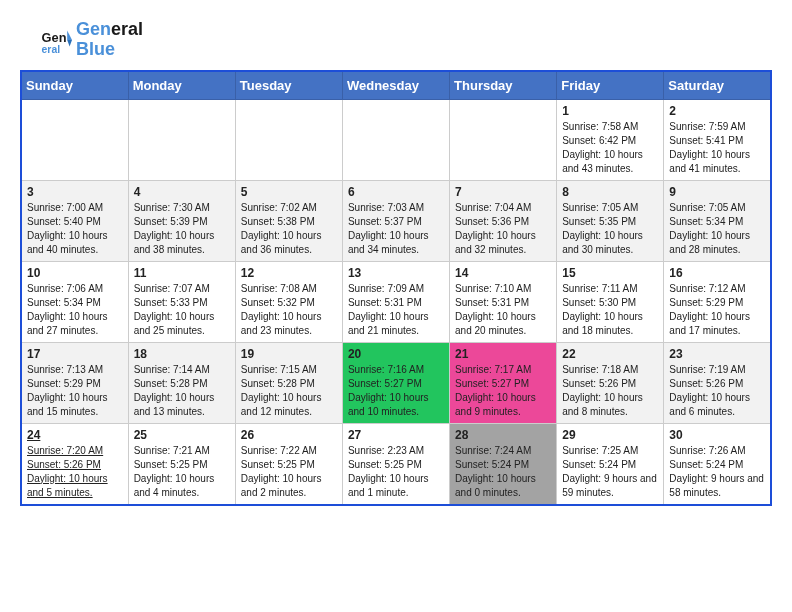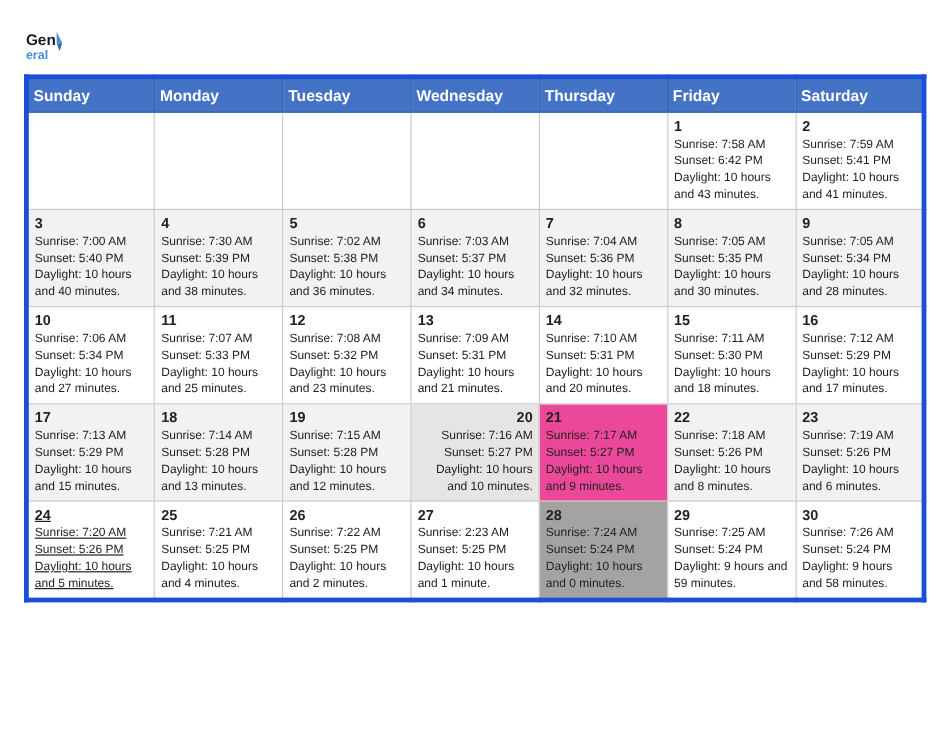--- a/index.html
+++ b/index.html
@@ -13,20 +13,21 @@
     .header {
       display: flex;
       align-items: flex-start;
       justify-content: space-between;
       margin-bottom: 10px;
     }
     .logo {
       display: flex;
       align-items: center;
       margin-top: 4px;
+      margin-left: 20px;
     }
     .logo-text {
       font-size: 18px;
       font-weight: bold;
       color: #1a1a1a;
       line-height: 1.1;
     }
     .logo-text span {
       color: #4a90d9;
     }
@@ -43,21 +44,21 @@
       font-weight: bold;
       color: #1a1a1a;
     }
     .location {
       font-size: 15px;
       color: #333;
     }
     .calendar {
       width: 100%;
       border-collapse: collapse;
-      border: 4px solid #1d4ed8;
+      border: 2px solid #1d4ed8;
     }
     .calendar th {
       background: #4472C4;
       color: #fff;
       font-size: 13px;
       font-weight: bold;
       padding: 6px 4px;
       text-align: left;
       border: 1px solid #3a60a8;
     }
@@ -96,20 +97,24 @@
 <body>
 
 <div class="header">
   <div class="logo">
     <svg class="logo-icon" viewBox="0 0 40 40">
       <text x="2" y="22" font-size="16" font-weight="bold" fill="#1a1a1a">Gen</text>
       <text x="2" y="36" font-size="13" font-weight="bold" fill="#4a90d9">eral</text>
       <polygon points="34,8 40,20 34,20" fill="#4a90d9"></polygon>
       <polygon points="34,20 40,20 37,28" fill="#2a70b9"></polygon>
     </svg>
+    <div>
+      <div class="logo-text"><span>Gen</span>eral</div>
+      <div class="logo-text" style="color:#4a90d9;">Blue</div>
+    </div>
   </div>
   <div class="title-block">
     <div class="month-title"></div>
     <div class="location"></div>
   </div>
 </div>
 
 <table class="calendar">
   <thead>
     <tr>
@@ -242,21 +247,21 @@
           <div class="day-info">Sunrise: 7:14 AM
 Sunset: 5:28 PM
 Daylight: 10 hours and 13 minutes.</div>
         </td>
         <td style="background: rgb(242, 242, 242);">
           <span class="day-num">19</span>
           <div class="day-info">Sunrise: 7:15 AM
 Sunset: 5:28 PM
 Daylight: 10 hours and 12 minutes.</div>
         </td>
-        <td style="background: #e5e5e5; text-align: right;">
+        <td style="background: #22c55e;">
           <span class="day-num">20</span>
           <div class="day-info">Sunrise: 7:16 AM
 Sunset: 5:27 PM
 Daylight: 10 hours and 10 minutes.</div>
         </td>
         <td style="background: #ec4899;">
           <span class="day-num">21</span>
           <div class="day-info">Sunrise: 7:17 AM
 Sunset: 5:27 PM
 Daylight: 10 hours and 9 minutes.</div>

